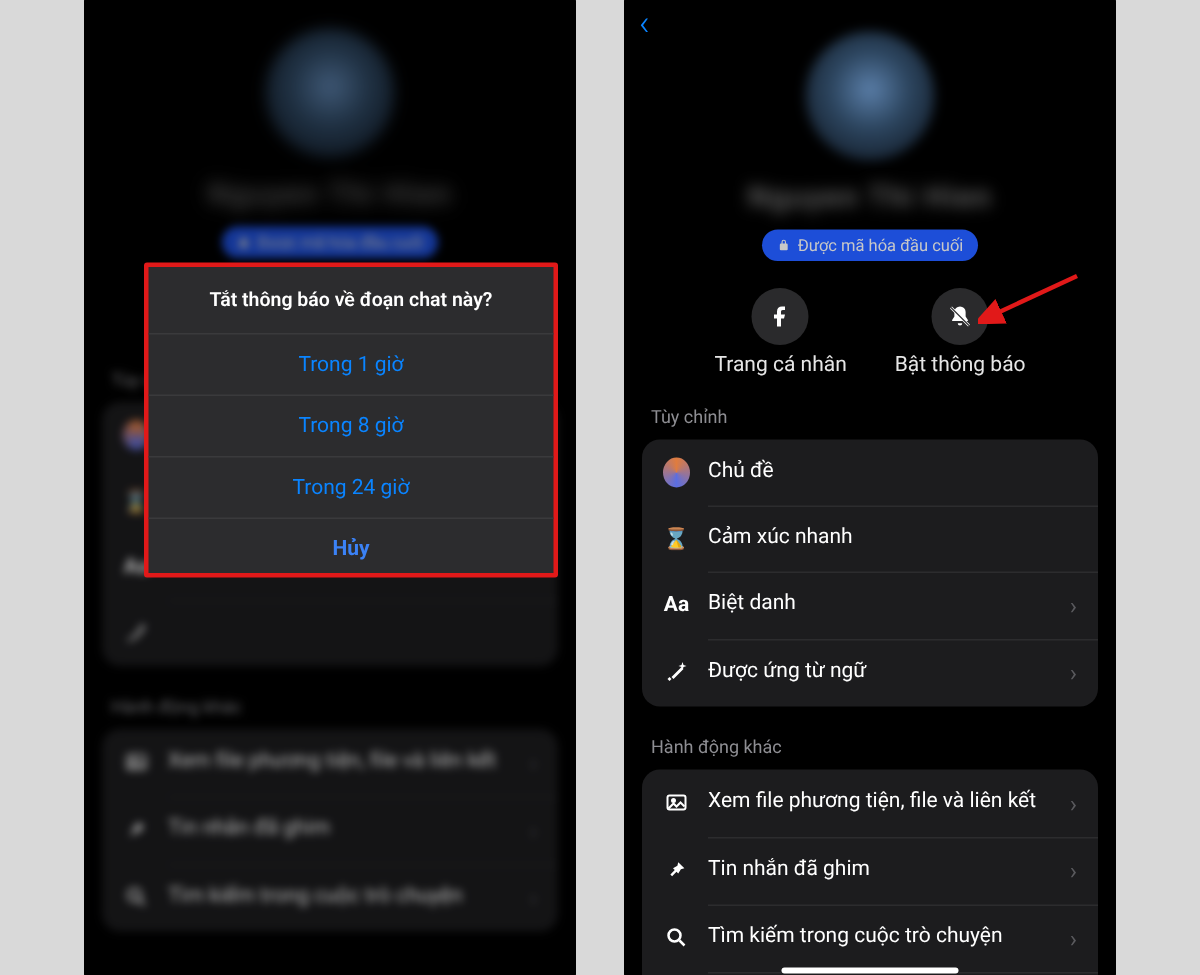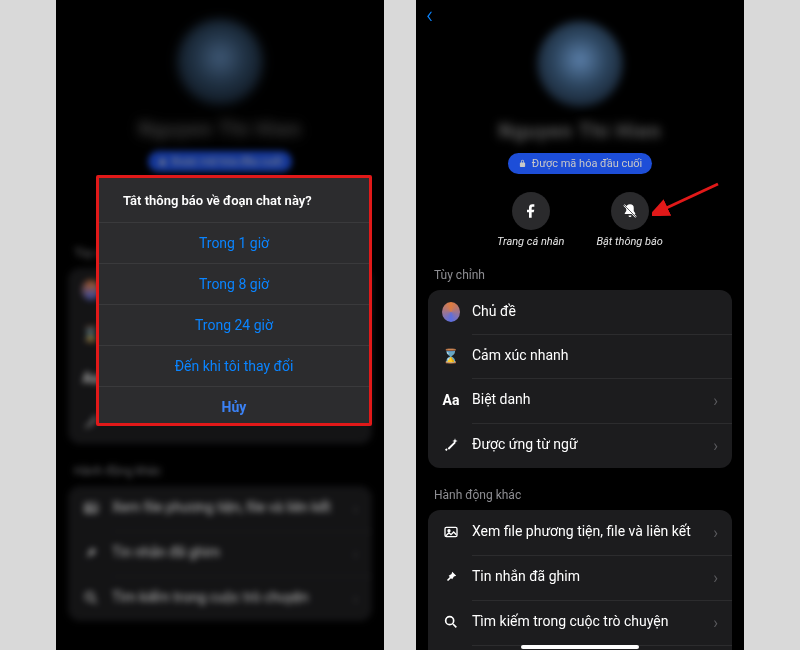--- a/index.html
+++ b/index.html
@@ -98,20 +98,21 @@
     left: 40px; right: 12px;
     top: 180px;
     border: 3px solid #e11919;
     border-radius: 2px;
     background: #2c2c2e;
   }
   .modal-title {
     color: #fff;
     font-size: 13px;
     font-weight: 600;
+    text-align: center;
     padding: 14px 24px 12px;
     line-height: 1.35;
   }
   .modal-opt {
     border-top: 1px solid #3a3a3c;
     text-align: center;
     color: #0a84ff;
     font-size: 14px;
     padding: 12px 0;
   }
@@ -134,22 +135,21 @@
   }
   .btn-circles {
     display: flex;
     justify-content: center;
     gap: 32px;
     margin-top: 18px;
   }
   .circle-btn {
     text-align: center;
     color: #e6e6e6;
-    font-size: 11px;
-    font-style: italic;
+    font-size: 14px;
   }
   .circ {
     width: 38px; height: 38px;
     border-radius: 50%;
     background: #2a2a2c;
     margin: 0 auto 5px;
     display: flex; align-items: center; justify-content: center;
     color: #fff;
     position: relative;
   }
@@ -250,21 +250,20 @@
         <span class="chev">›</span>
       </div>
     </div>
   </div>
 
   <div class="modal-wrap">
     <div class="modal-title">Tắt thông báo về đoạn chat này?</div>
     <div class="modal-opt">Trong 1 giờ</div>
     <div class="modal-opt">Trong 8 giờ</div>
     <div class="modal-opt">Trong 24 giờ</div>
-    <div class="modal-opt">Đến khi tôi thay đổi</div>
     <div class="modal-cancel">Hủy</div>
   </div>
 </div>
 
 <div class="phone right">
   <div class="back">‹</div>
   <div style="height:26px"></div>
   <div class="avatar"></div>
   <div class="profile-name">Nguyen Thi Hien</div>
   <div class="enc-pill">

